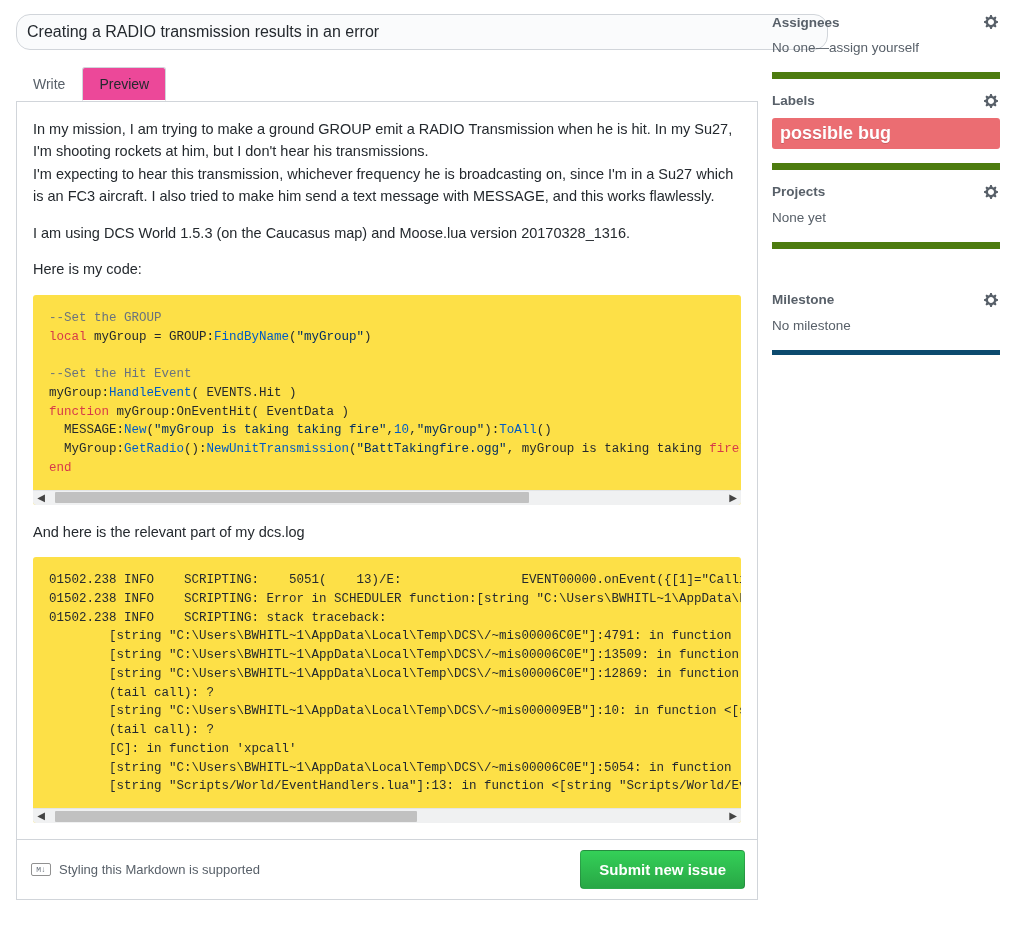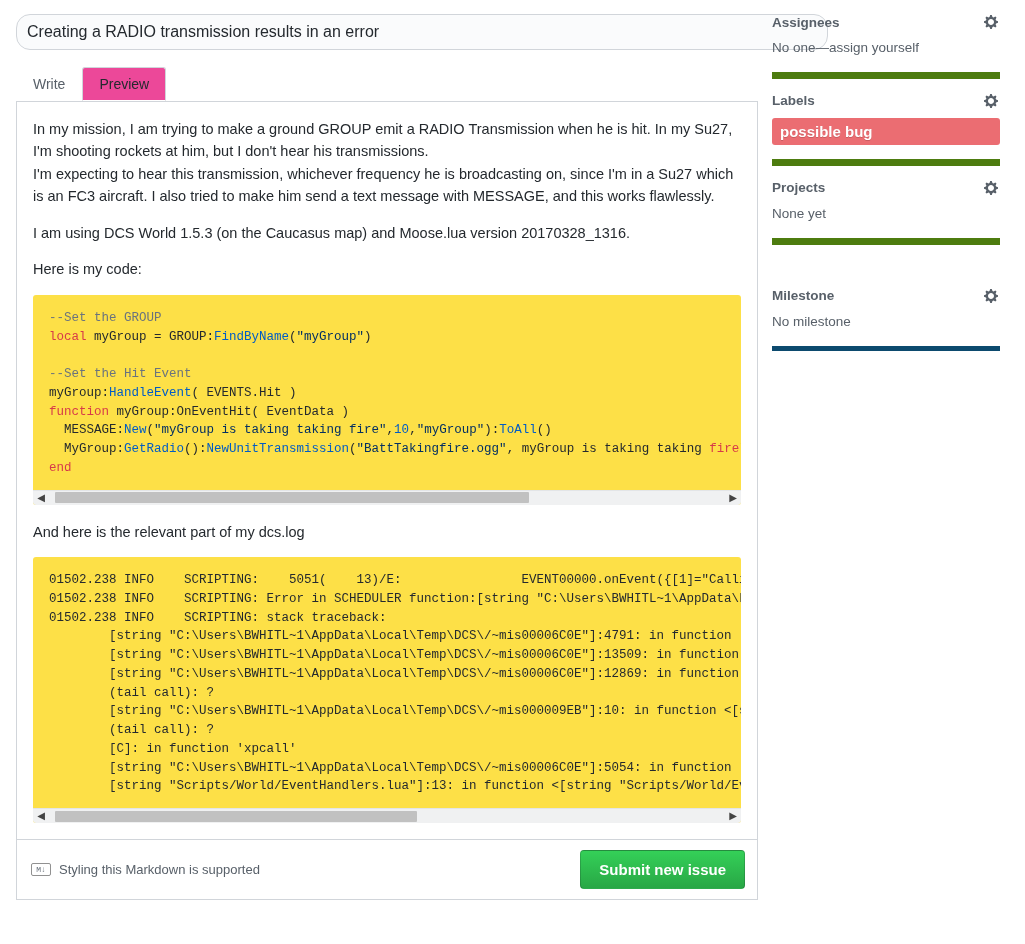--- a/index.html
+++ b/index.html
@@ -201,21 +201,21 @@
   }
   .side-text {
     color: #586069;
     font-size: 13.5px;
     line-height: 1.4;
   }
   .label-chip {
     display: block;
     background: #eb6d72;
     color: #fff;
-    font-size: 15px;
+    font-size: 18px;
     font-weight: bold;
     padding: 5px 8px;
     border-radius: 3px;
     text-shadow: 0 1px 0 rgba(0,0,0,.15);
     margin-top: 8px;
   }
 </style>
 </head>
 <body>
 

